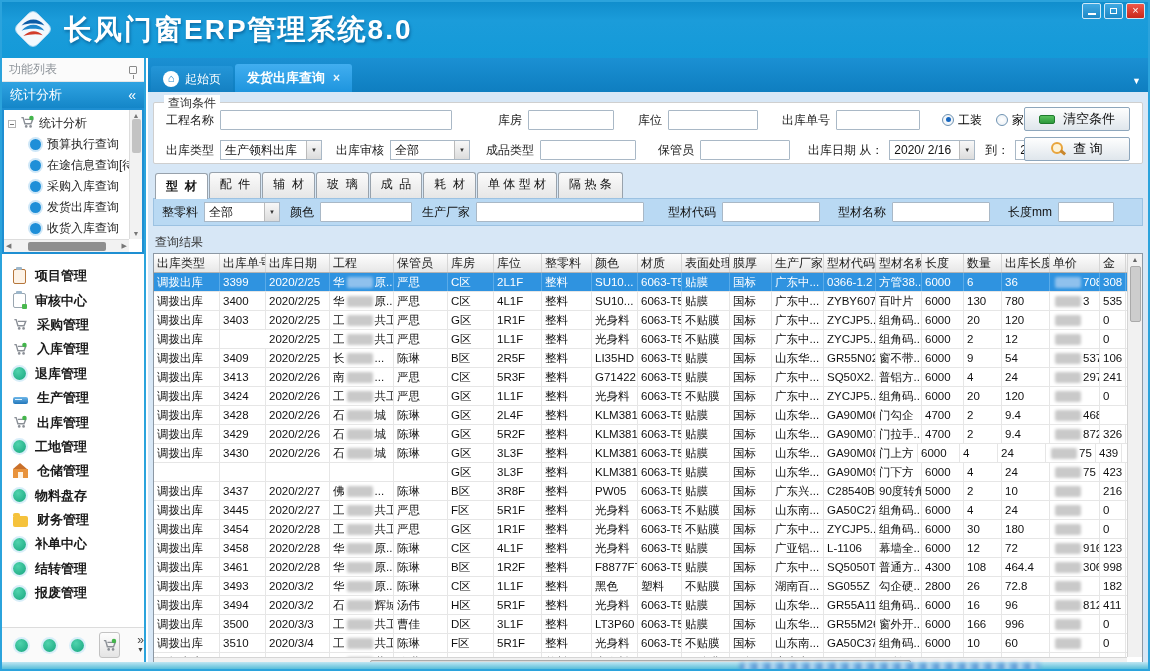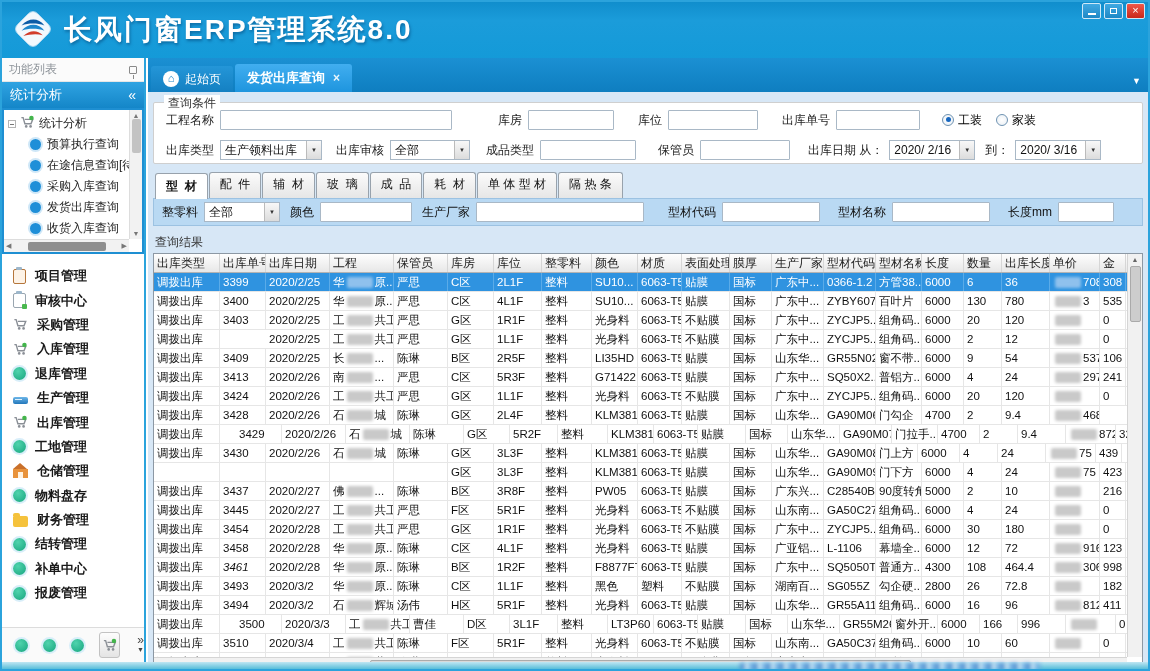--- a/index.html
+++ b/index.html
@@ -270,25 +270,25 @@
       <div class="menu-item">
         <span class="ic ic-dot"></span>
         <span>物料盘存</span>
       </div>
       <div class="menu-item">
         <span class="ic ic-folder"></span>
         <span>财务管理</span>
       </div>
       <div class="menu-item">
         <span class="ic ic-dot"></span>
+        <span>补单中心</span>
+      </div>
+      <div class="menu-item">
+        <span class="ic ic-dot"></span>
         <span>结转管理</span>
-      </div>
-      <div class="menu-item">
-        <span class="ic ic-dot"></span>
-        <span>补单中心</span>
       </div>
       <div class="menu-item">
         <span class="ic ic-dot"></span>
         <span>报废管理</span>
       </div>
     </div>
   <div class="side-bottom">
     <span class="ic ic-dot"></span>
     <span class="ic ic-dot"></span>
     <span class="ic ic-dot"></span>
@@ -350,20 +350,30 @@
         <input class="inp" style="width: 90px;">
         <label style="margin-left:18px"><span>出库日期</span> <span>从：</span></label>
         <div class="combo" style="width:86px">
           <span>2020/ 2/16</span>
             <span class="dd">▼</span>
         </div>
         <label style="margin-left:10px">到：</label>
         <div class="combo" style="width:86px">
           <span>2020/ 3/16</span>
             <span class="dd">▼</span>
+        </div>
+      </div>
+      <div class="qbuttons">
+        <div class="btn">
+          <span class="ic-eraser"></span>
+          <span>清空条件</span>
+        </div>
+        <div class="btn">
+          <span class="ic-mag"></span>
+          <span>查  询</span>
         </div>
       </div>
     </div>
 
     <div class="mtabs" id="mtabs">
         <div class="mtab active">型  材</div>
         <div class="mtab">配  件</div>
         <div class="mtab">辅  材</div>
         <div class="mtab">玻  璃</div>
         <div class="mtab">成  品</div>
@@ -593,21 +603,21 @@
             <div class="c" style="width: 52px;">GA90M06.</div>
             <div class="c" style="width: 46px;">门勾企</div>
             <div class="c" style="width: 42px;">4700</div>
             <div class="c" style="width: 38px;">2</div>
             <div class="c" style="width: 48px;">9.4</div>
             <div class="c" style="width: 50px;"><span class="blur"></span>468</div>
             <div class="c" style="width: 26px; margin-left: 24px;">188</div>
           </div>
           <div class="grow">
             <div class="c" style="width: 66px;">调拨出库</div>
-            <div class="c" style="width: 46px; margin-left: 16px;">3429</div>
+            <div class="c" style="width: 46px;">3429</div>
             <div class="c" style="width: 64px;">2020/2/26</div>
             <div class="c" style="width: 64px;">石<span class="blur"></span>城</div>
             <div class="c" style="width: 54px;">陈琳</div>
             <div class="c" style="width: 46px;">G区</div>
             <div class="c" style="width: 48px;">5R2F</div>
             <div class="c" style="width: 50px;">整料</div>
             <div class="c" style="width: 46px;">KLM3817</div>
             <div class="c" style="width: 44px;">6063-T5</div>
             <div class="c" style="width: 48px;">贴膜</div>
             <div class="c" style="width: 42px;">国标</div>
@@ -753,21 +763,21 @@
             <div class="c" style="width: 52px;">L-1106</div>
             <div class="c" style="width: 46px;">幕墙全...</div>
             <div class="c" style="width: 42px;">6000</div>
             <div class="c" style="width: 38px;">12</div>
             <div class="c" style="width: 48px;">72</div>
             <div class="c" style="width: 50px;"><span class="blur"></span>916</div>
             <div class="c" style="width: 26px;">123</div>
           </div>
           <div class="grow">
             <div class="c" style="width: 66px;">调拨出库</div>
-            <div class="c" style="width: 46px; font-style: italic;">3461</div>
+            <div class="c" style="width: 46px;">3461</div>
             <div class="c" style="width: 64px;">2020/2/28</div>
             <div class="c" style="width: 64px;">华<span class="blur"></span>原...</div>
             <div class="c" style="width: 54px;">陈琳</div>
             <div class="c" style="width: 46px;">B区</div>
             <div class="c" style="width: 48px;">1R2F</div>
             <div class="c" style="width: 50px;">整料</div>
             <div class="c" style="width: 46px;">F8877FT</div>
             <div class="c" style="width: 44px;">6063-T5</div>
             <div class="c" style="width: 48px;">贴膜</div>
             <div class="c" style="width: 42px;">国标</div>
@@ -821,21 +831,21 @@
             <div class="c" style="width: 52px;">GR55A11</div>
             <div class="c" style="width: 46px;">组角码...</div>
             <div class="c" style="width: 42px;">6000</div>
             <div class="c" style="width: 38px;">16</div>
             <div class="c" style="width: 48px;">96</div>
             <div class="c" style="width: 50px;"><span class="blur"></span>812</div>
             <div class="c" style="width: 26px;">411</div>
           </div>
           <div class="grow">
             <div class="c" style="width: 66px;">调拨出库</div>
-            <div class="c" style="width: 46px; margin-left: 16px;">3500</div>
+            <div class="c" style="width: 46px;">3500</div>
             <div class="c" style="width: 64px;">2020/3/3</div>
             <div class="c" style="width: 64px;">工<span class="blur"></span>共工程</div>
             <div class="c" style="width: 54px;">曹佳</div>
             <div class="c" style="width: 46px;">D区</div>
             <div class="c" style="width: 48px;">3L1F</div>
             <div class="c" style="width: 50px;">整料</div>
             <div class="c" style="width: 46px;">LT3P60</div>
             <div class="c" style="width: 44px;">6063-T5</div>
             <div class="c" style="width: 48px;">贴膜</div>
             <div class="c" style="width: 42px;">国标</div>

